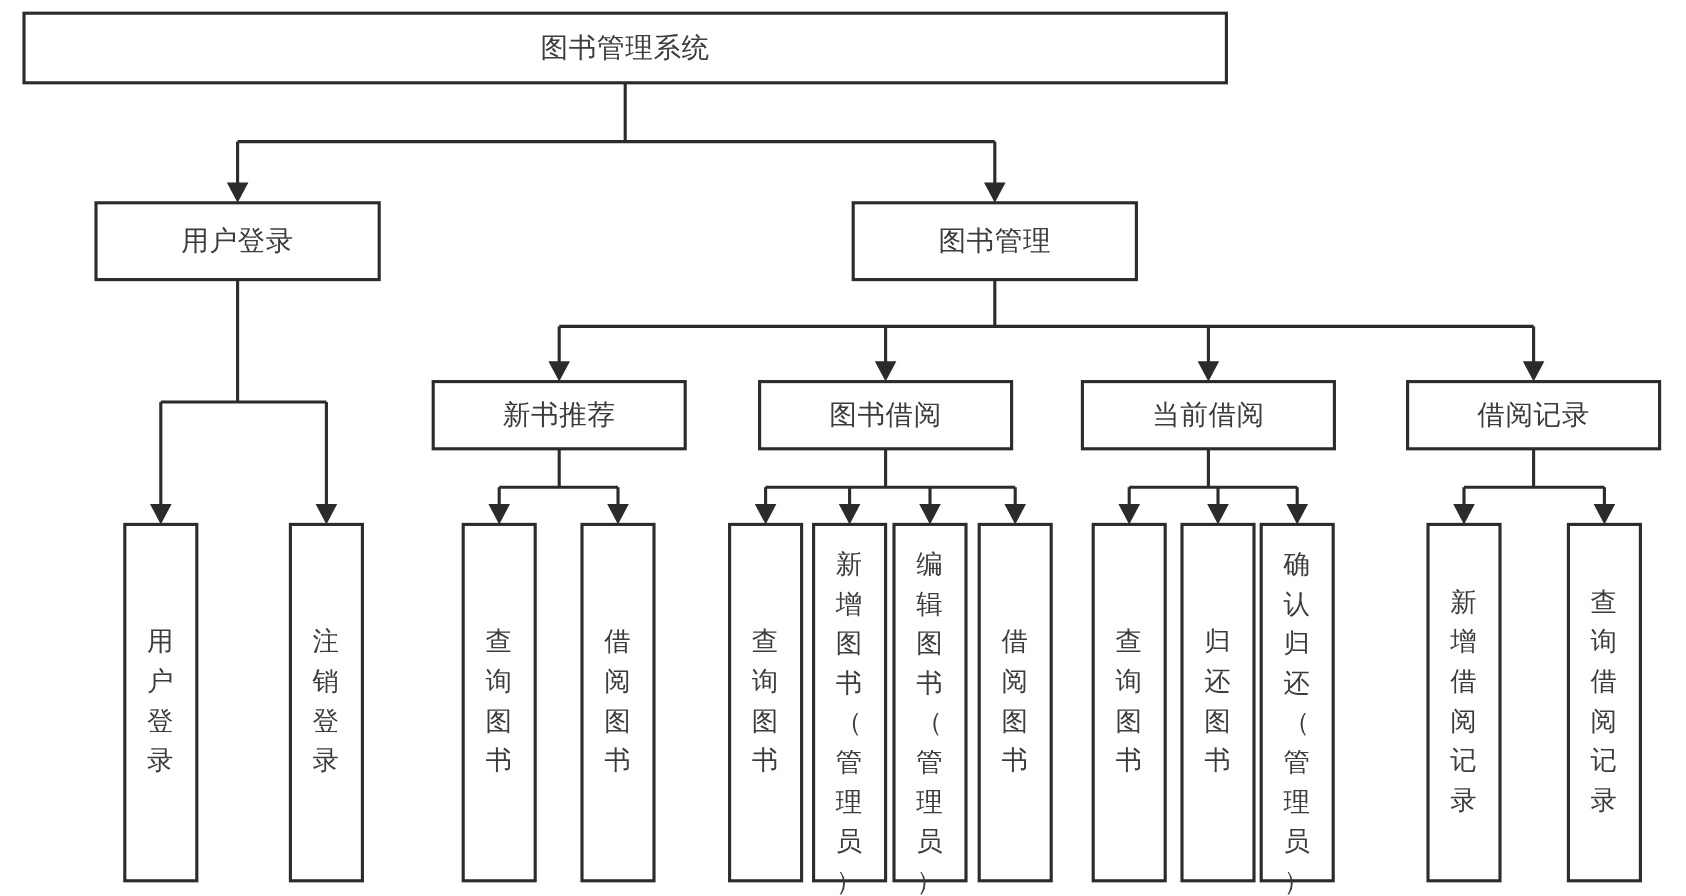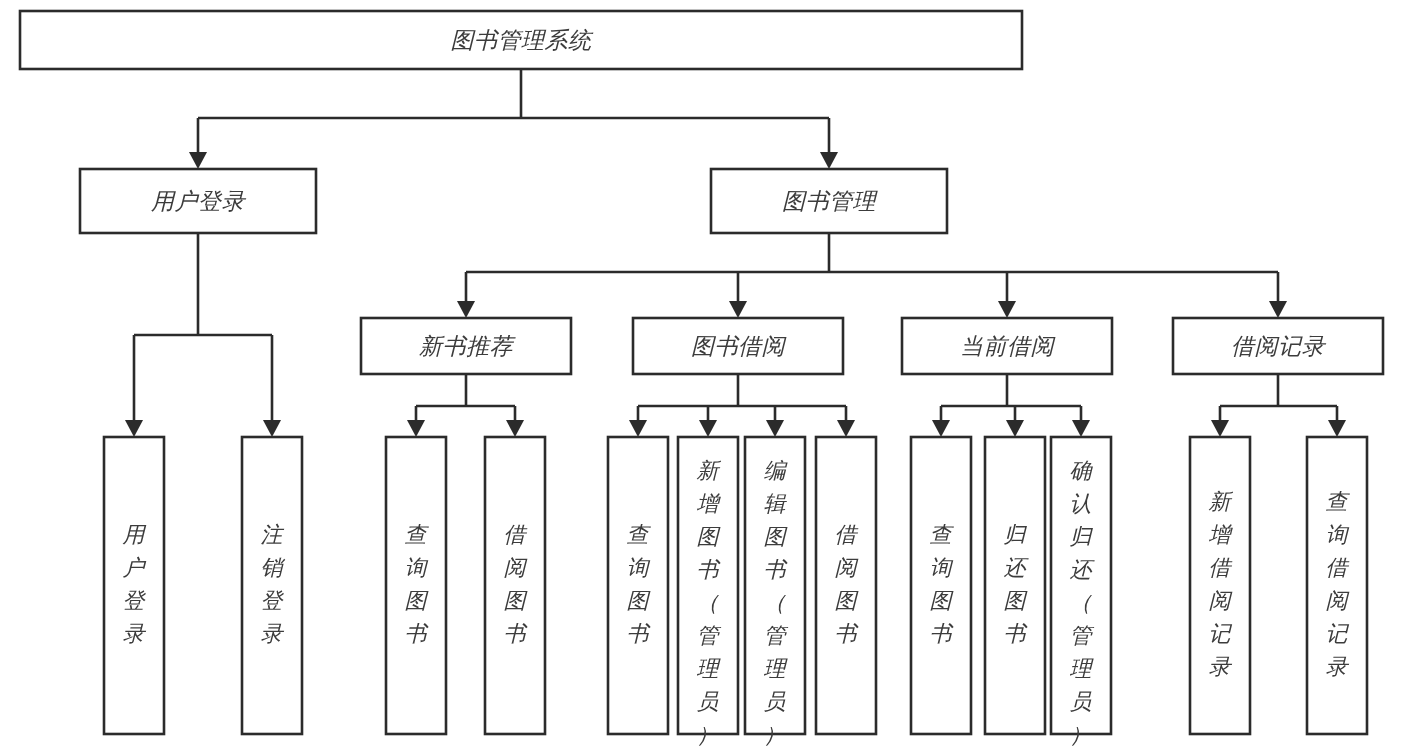--- a/index.html
+++ b/index.html
@@ -14,21 +14,20 @@
     font-family: "DejaVu Sans", "Liberation Sans", sans-serif;
     overflow: hidden;
     position: relative;
   }
   #diagram-root {
     position: absolute;
     left: 0;
     top: 0;
     width: 1405px;
     height: 683px;
-    font-style: italic;
   }
   svg.diagram-canvas {
     display: block;
     width: 1405px;
     height: 747px;
   }
   .node-box {
     fill: #ffffff;
     stroke: #2b2b2b;
     stroke-width: 2.6;

